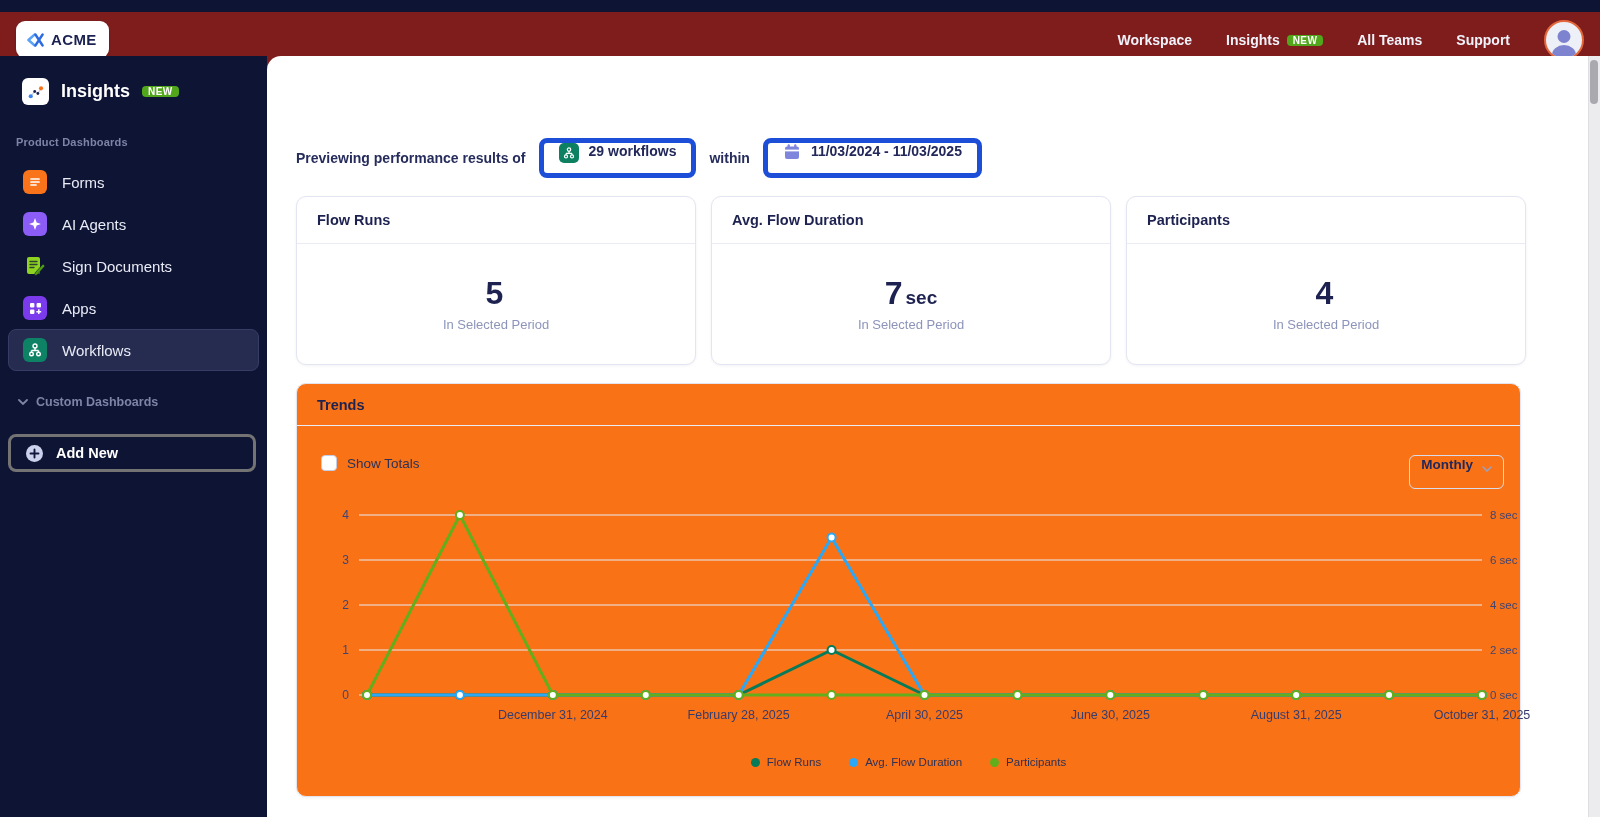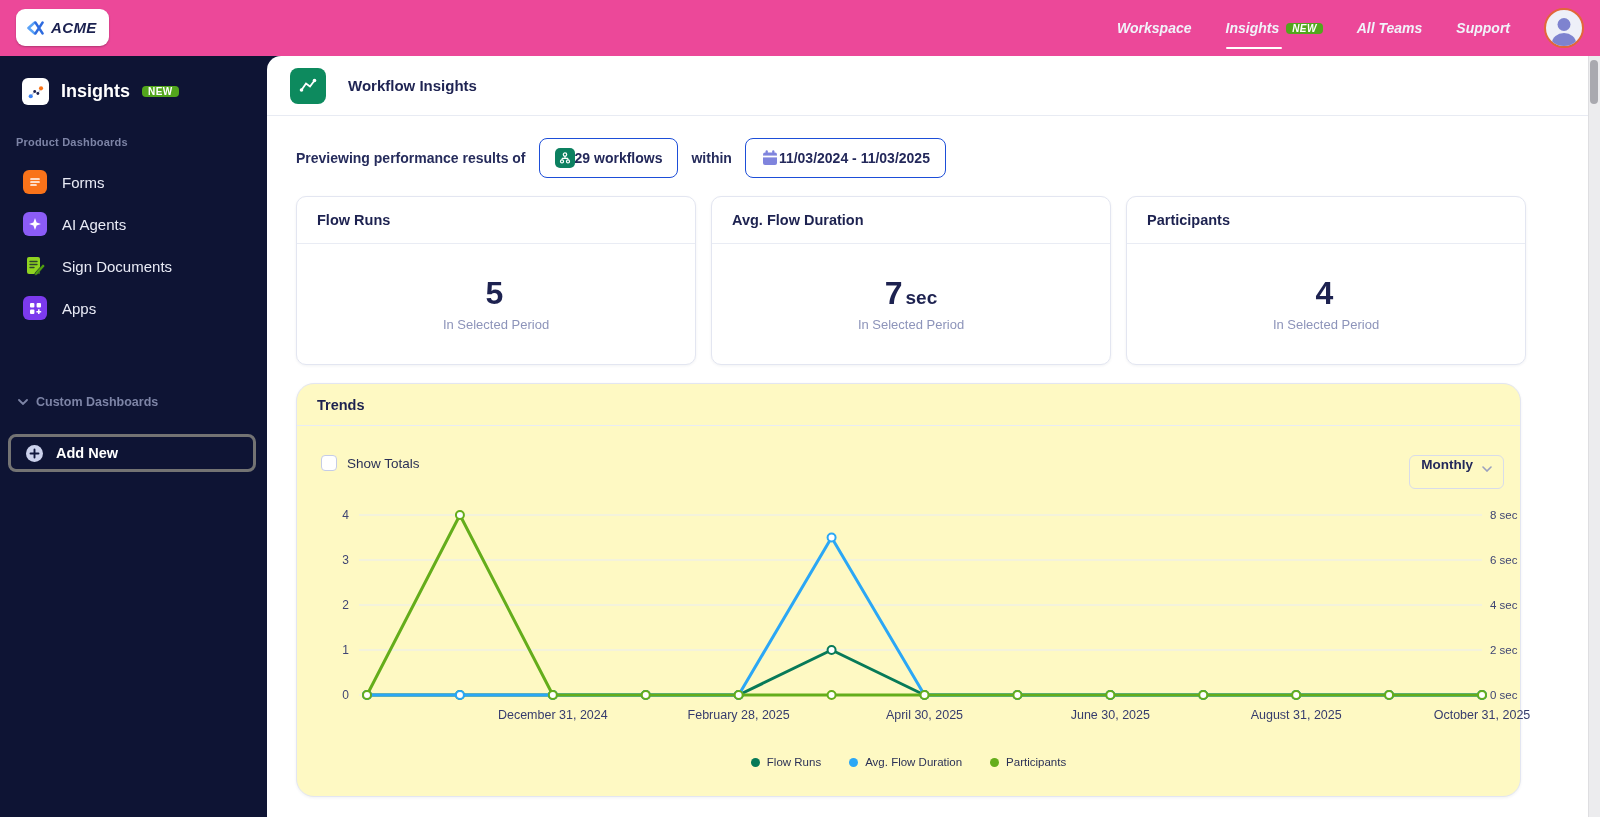--- a/index.html
+++ b/index.html
@@ -1,20 +1,20 @@
 <!DOCTYPE html>
 <html><head>
 <meta charset="utf-8">
 <style>
   * { box-sizing: border-box; margin:0; padding:0; }
   body { font-family: "Liberation Sans", sans-serif; background:#fff; }
   #app { position:relative; width:1600px; height:817px; background:#0e1434; overflow:hidden; }
 
   
-  .topbar { position:absolute; left:0; top:0; width:1600px; height:56px; background:#ec4899; display:flex; align-items:center;font-style:italic; }
+  .topbar { position:absolute; left:0; top:12px; width:1600px; height:56px; background:#7f1d1d; display:flex; align-items:center; }
   .logo-pill { position:absolute; left:16px; top:9px; height:37px; background:#fff; border-radius:9px; display:flex; align-items:center; gap:6px; padding:0 12px 0 10px; box-shadow:0 1px 2px rgba(0,0,0,.25); cursor:pointer; }
   .logo-text { font-size:15px; font-weight:800; color:#1b2150; letter-spacing:.4px; }
   .topnav { position:absolute; right:16px; top:0; height:56px; display:flex; align-items:center; gap:34px; }
   .nav-item { position:relative; height:56px; display:flex; align-items:center; gap:7px; color:#f1f3fa; font-size:14px; font-weight:600; cursor:pointer; }
   .nav-underline { position:absolute; bottom:7px; left:0; width:56px; height:2.5px; background:#fff; border-radius:2px; }
   .badge-new { background:#52a61c; color:#fff; font-size:10px; font-weight:700; padding:0 6px; border-radius:4px; letter-spacing:.4px; }
   .avatar { width:40px; height:40px; border-radius:50%; border:2.5px solid #e2673a; background:#eef0f8; overflow:hidden; position:relative; cursor:pointer; }
   .avatar .head { position:absolute; left:50%; top:8px; transform:translateX(-50%); width:13px; height:13px; border-radius:50%; background:#7e83cf; }
   .avatar .body { position:absolute; left:50%; top:23px; transform:translateX(-50%); width:24px; height:20px; border-radius:50%; background:#7e83cf; }
 
@@ -31,32 +31,32 @@
   .add-new { position:absolute; left:8px; top:378px; width:248px; height:38px; border:3px solid #737373; border-radius:8px; display:flex; align-items:center; gap:12px; padding-left:14px; cursor:pointer; }
   .add-new .lbl { color:#fff; font-size:14.5px; font-weight:600; }
 
   
   .main { position:absolute; left:267px; top:56px; width:1321px; height:761px; background:#fff; border-top-left-radius:14px; }
   .main-header { position:absolute; left:0; top:0; width:100%; height:60px; border-bottom:1px solid #e8ebf3; display:flex; align-items:center; gap:22px; padding-left:23px; }
   .main-title { font-size:15px; font-weight:600; color:#1e2352; }
 
   .filter-row { position:absolute; left:29px; top:81px; height:42px; display:flex; align-items:center; gap:13px; }
   .filter-lead, .filter-within { font-size:14px; font-weight:600; color:#262c5c; }
-  .chip { height:40px; border:1px solid #1d4ed8; border-radius:8px; display:flex; align-items:center; padding:0 15px; cursor:pointer; background:#fff; }
+  .chip { height:40px; border:5px solid #1d4ed8; border-radius:8px; display:flex; gap:10px; padding:0 15px; cursor:pointer; background:#fff; }
   .chip .txt { font-size:14px; font-weight:600; color:#23285a; }
 
   .cards-row { position:absolute; left:29px; top:140px; display:flex; gap:15px; }
   .stat-card { width:400px; height:169px; border:1px solid #e3e6f1; border-radius:10px; background:#fff; box-shadow:0 1px 3px rgba(25,30,70,.06); }
   .stat-card .hd { height:47px; display:flex; align-items:center; padding-left:20px; border-bottom:1px solid #e9ecf4; font-size:14.5px; font-weight:700; color:#1d2250; }
   .stat-card .bd { height:121px; display:flex; flex-direction:column; align-items:center; justify-content:center; }
   .stat-value { font-size:32px; font-weight:700; color:#1d2250; line-height:1; display:flex; align-items:baseline; }
   .stat-unit { font-size:19px; font-weight:700; margin-left:3px; }
   .stat-caption { margin-top:8px; font-size:13px; color:#8d94ba; }
 
-  .trends-card { position:absolute; left:29px; top:327px; width:1225px; height:414px; border:1px solid #e3e6f1; border-radius:18px; background:#fef9c3; box-shadow:0 1px 3px rgba(25,30,70,.06); }
+  .trends-card { position:absolute; left:29px; top:327px; width:1225px; height:414px; border:1px solid #e3e6f1; border-radius:10px; background:#f97316; box-shadow:0 1px 3px rgba(25,30,70,.06); }
   .trends-card .hd { height:42px; display:flex; align-items:center; padding-left:20px; border-bottom:1px solid #e9ecf4; font-size:14.5px; font-weight:700; color:#1d2250; }
   .show-totals { position:absolute; left:24px; top:71px; display:flex; align-items:center; gap:10px; }
   .checkbox { width:16px; height:16px; border:1.5px solid #c5cce6; border-radius:4px; background:#fff; cursor:pointer; }
   .show-totals .lbl { font-size:13.5px; font-weight:500; color:#2b3157; }
   .select { position:absolute; right:16px; top:64px; height:31px; border:1px solid #d8dcea; border-radius:6px; display:flex; align-items:flex-end; gap:9px; padding:16px 11px; cursor:pointer;margin-top:7px; }
   .select .lbl { font-size:13.5px; font-weight:600; color:#23285a; }
   .chart-wrap { position:absolute; left:0; top:117px; width:1225px; height:240px; }
   .chart-legend { position:absolute; left:0; top:372px; width:100%; display:flex; justify-content:center; gap:28px; }
   .legend-item { display:flex; align-items:center; gap:7px; cursor:pointer; }
   .legend-dot { width:9px; height:9px; border-radius:50%; }
@@ -152,49 +152,50 @@
         <svg width="13" height="13" viewBox="0 0 13 13">
           <rect x="1" y="1" width="4.4" height="4.4" rx="1" fill="#fff"></rect>
           <rect x="7.6" y="1" width="4.4" height="4.4" rx="1" fill="#fff"></rect>
           <rect x="1" y="7.6" width="4.4" height="4.4" rx="1" fill="#fff"></rect>
           <path d="M9.8 7.3 v4.8 M7.4 9.7 h4.8" stroke="#fff" stroke-width="1.5"></path>
         </svg>
       </span>
       <span class="lbl">Apps</span>
     </div>
 
+    <div class="sb-item active" style="top:273px;">
+      <span class="icon-tile" style="width:24px;height:24px;background:#0d8265;">
+        <svg width="14" height="14" viewBox="0 0 14 14">
+          <circle cx="7" cy="3" r="2" fill="none" stroke="#fff" stroke-width="1.4"></circle>
+          <path d="M7 5 V7.5 M3.5 7.5 H10.5 M3.5 7.5 V9 M10.5 7.5 V9" stroke="#fff" stroke-width="1.4" fill="none"></path>
+          <circle cx="3.5" cy="11" r="1.8" fill="none" stroke="#fff" stroke-width="1.4"></circle>
+          <circle cx="10.5" cy="11" r="1.8" fill="none" stroke="#fff" stroke-width="1.4"></circle>
+        </svg>
+      </span>
+      <span class="lbl">Workflows</span>
+    </div>
 
     <div class="sb-custom">
       <svg width="10" height="6" viewBox="0 0 10 6">
           <path d="M1 1 L5 5 L9 1" stroke="#7d84a6" stroke-width="1.8" fill="none" stroke-linecap="round"></path>
         </svg>
       <span>Custom Dashboards</span>
     </div>
 
     <div class="add-new">
       <svg width="19" height="19" viewBox="0 0 19 19">
         <circle cx="9.5" cy="9.5" r="8.5" fill="#ccd2ec"></circle>
         <path d="M9.5 5.5 V13.5 M5.5 9.5 H13.5" stroke="#10173c" stroke-width="1.9" stroke-linecap="round"></path>
       </svg>
       <span class="lbl">Add New</span>
     </div>
   </div>
 
   <div class="main">
 
-    <div class="main-header">
-      <span class="icon-tile" style="width:36px;height:36px;background:#0d8a5e;border-radius:8px;">
-        <svg width="20" height="20" viewBox="0 0 20 20">
-          <path d="M3.5 14 L8 7.5 L12 10.5 L16.5 4.5" stroke="#fff" stroke-width="1.8" fill="none" stroke-linecap="round"></path>
-          <circle cx="3.5" cy="14" r="1.8" fill="#fff"></circle>
-          <circle cx="16.5" cy="4.5" r="1.8" fill="#fff"></circle>
-        </svg>
-      </span>
-      <span class="main-title">Workflow Insights</span>
-    </div>
 
     <div class="filter-row">
       <span class="filter-lead">Previewing performance results of</span>
       <div class="chip">
         <span class="icon-tile" style="width:20px;height:20px;background:#0c8060;border-radius:5px;">
           <svg width="12" height="12" viewBox="0 0 14 14">
             <circle cx="7" cy="3" r="2" fill="none" stroke="#fff" stroke-width="1.4"></circle>
             <path d="M7 5 V7.5 M3.5 7.5 H10.5 M3.5 7.5 V9 M10.5 7.5 V9" stroke="#fff" stroke-width="1.4" fill="none"></path>
             <circle cx="3.5" cy="11" r="1.8" fill="none" stroke="#fff" stroke-width="1.4"></circle>
             <circle cx="10.5" cy="11" r="1.8" fill="none" stroke="#fff" stroke-width="1.4"></circle>

